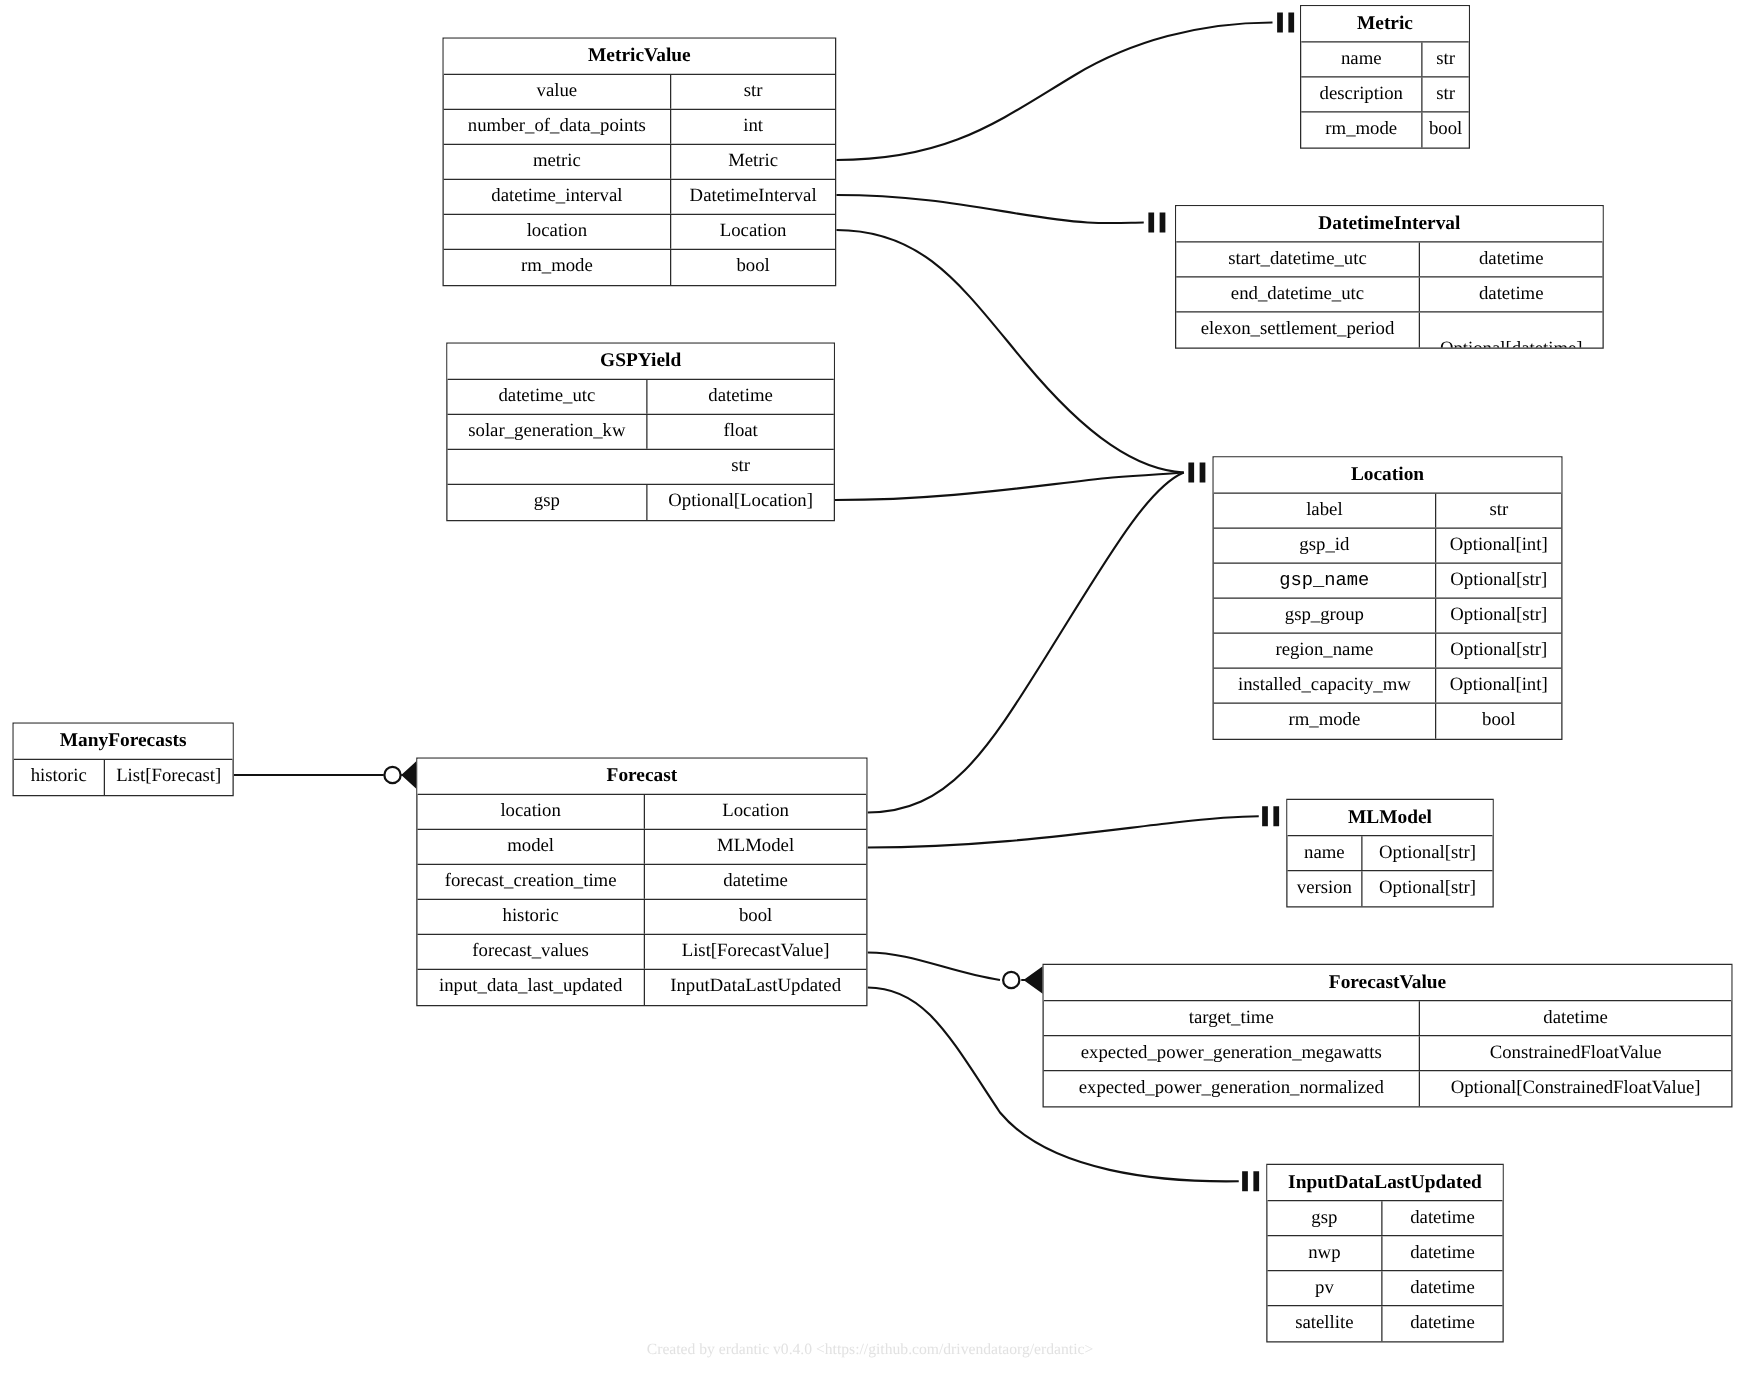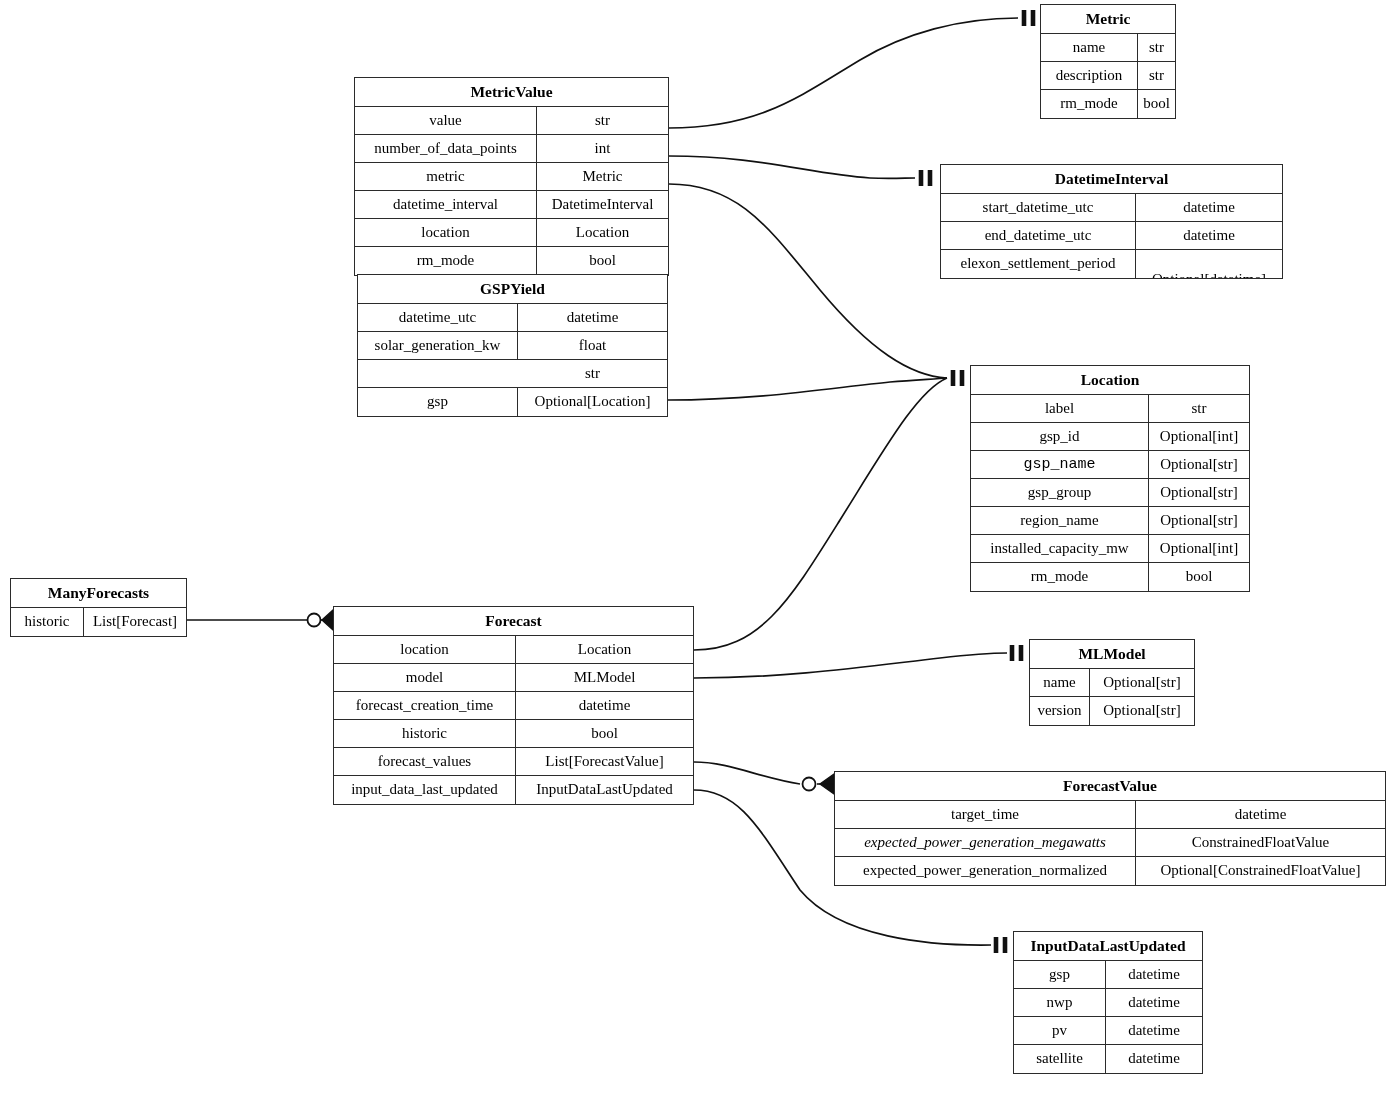--- a/index.html
+++ b/index.html
@@ -112,21 +112,21 @@
       <path d="M321,620 L333,620" stroke="#111111" stroke-width="1.6" fill="none"></path>
     </g>
     <g>
       <circle cx="809" cy="784" r="6.5" fill="#ffffff" stroke="#111111" stroke-width="1.8"></circle>
       <path d="M834,774 L820,784 L834,794 L834,774 Z" fill="#111111" stroke="#111111" stroke-width="1.4"></path>
       <path d="M817,784 L834,784" stroke="#111111" stroke-width="1.6" fill="none"></path>
     </g>
   </svg>
 
   <div id="entity-layer">
-      <div class="entity" style="left: 354px; top: 30px; width: 315px; margin-top: 47px;">
+      <div class="entity" style="left: 354px; top: 30px; width: 315px;">
         <div class="ent-title">MetricValue</div>
         <div class="ent-row">
           <div class="cell-name" style="width: 182px;">value</div>
           <div class="cell-type" style="flex: 1 1 auto;">str</div>
         </div>
         <div class="ent-row">
           <div class="cell-name" style="width: 182px;">number_of_data_points</div>
           <div class="cell-type" style="flex: 1 1 auto;">int</div>
         </div>
         <div class="ent-row">
@@ -271,21 +271,21 @@
           <div class="cell-type" style="flex: 1 1 auto;">Optional[str]</div>
         </div>
       </div>
       <div class="entity" style="left: 834px; top: 771px; width: 552px;">
         <div class="ent-title">ForecastValue</div>
         <div class="ent-row">
           <div class="cell-name" style="width: 301px;">target_time</div>
           <div class="cell-type" style="flex: 1 1 auto;">datetime</div>
         </div>
         <div class="ent-row">
-          <div class="cell-name" style="width: 301px; font-style: italic;">expected_power_generation_megawatts</div>
+          <div class="cell-name" style="width: 301px;">expected_power_generation_megawatts</div>
           <div class="cell-type" style="flex: 1 1 auto;">ConstrainedFloatValue</div>
         </div>
         <div class="ent-row">
           <div class="cell-name" style="width: 301px;">expected_power_generation_normalized</div>
           <div class="cell-type" style="flex: 1 1 auto;">Optional[ConstrainedFloatValue]</div>
         </div>
       </div>
       <div class="entity" style="left: 1013px; top: 931px; width: 190px;">
         <div class="ent-title">InputDataLastUpdated</div>
         <div class="ent-row">
@@ -300,13 +300,14 @@
           <div class="cell-name" style="width: 92px;">pv</div>
           <div class="cell-type" style="flex: 1 1 auto;">datetime</div>
         </div>
         <div class="ent-row">
           <div class="cell-name" style="width: 92px;">satellite</div>
           <div class="cell-type" style="flex: 1 1 auto;">datetime</div>
         </div>
       </div>
     </div>
 
+  <div class="footer">Created by erdantic v0.4.0 &lt;https://github.com/drivendataorg/erdantic&gt;</div>
 </div>
 
 </body></html>

